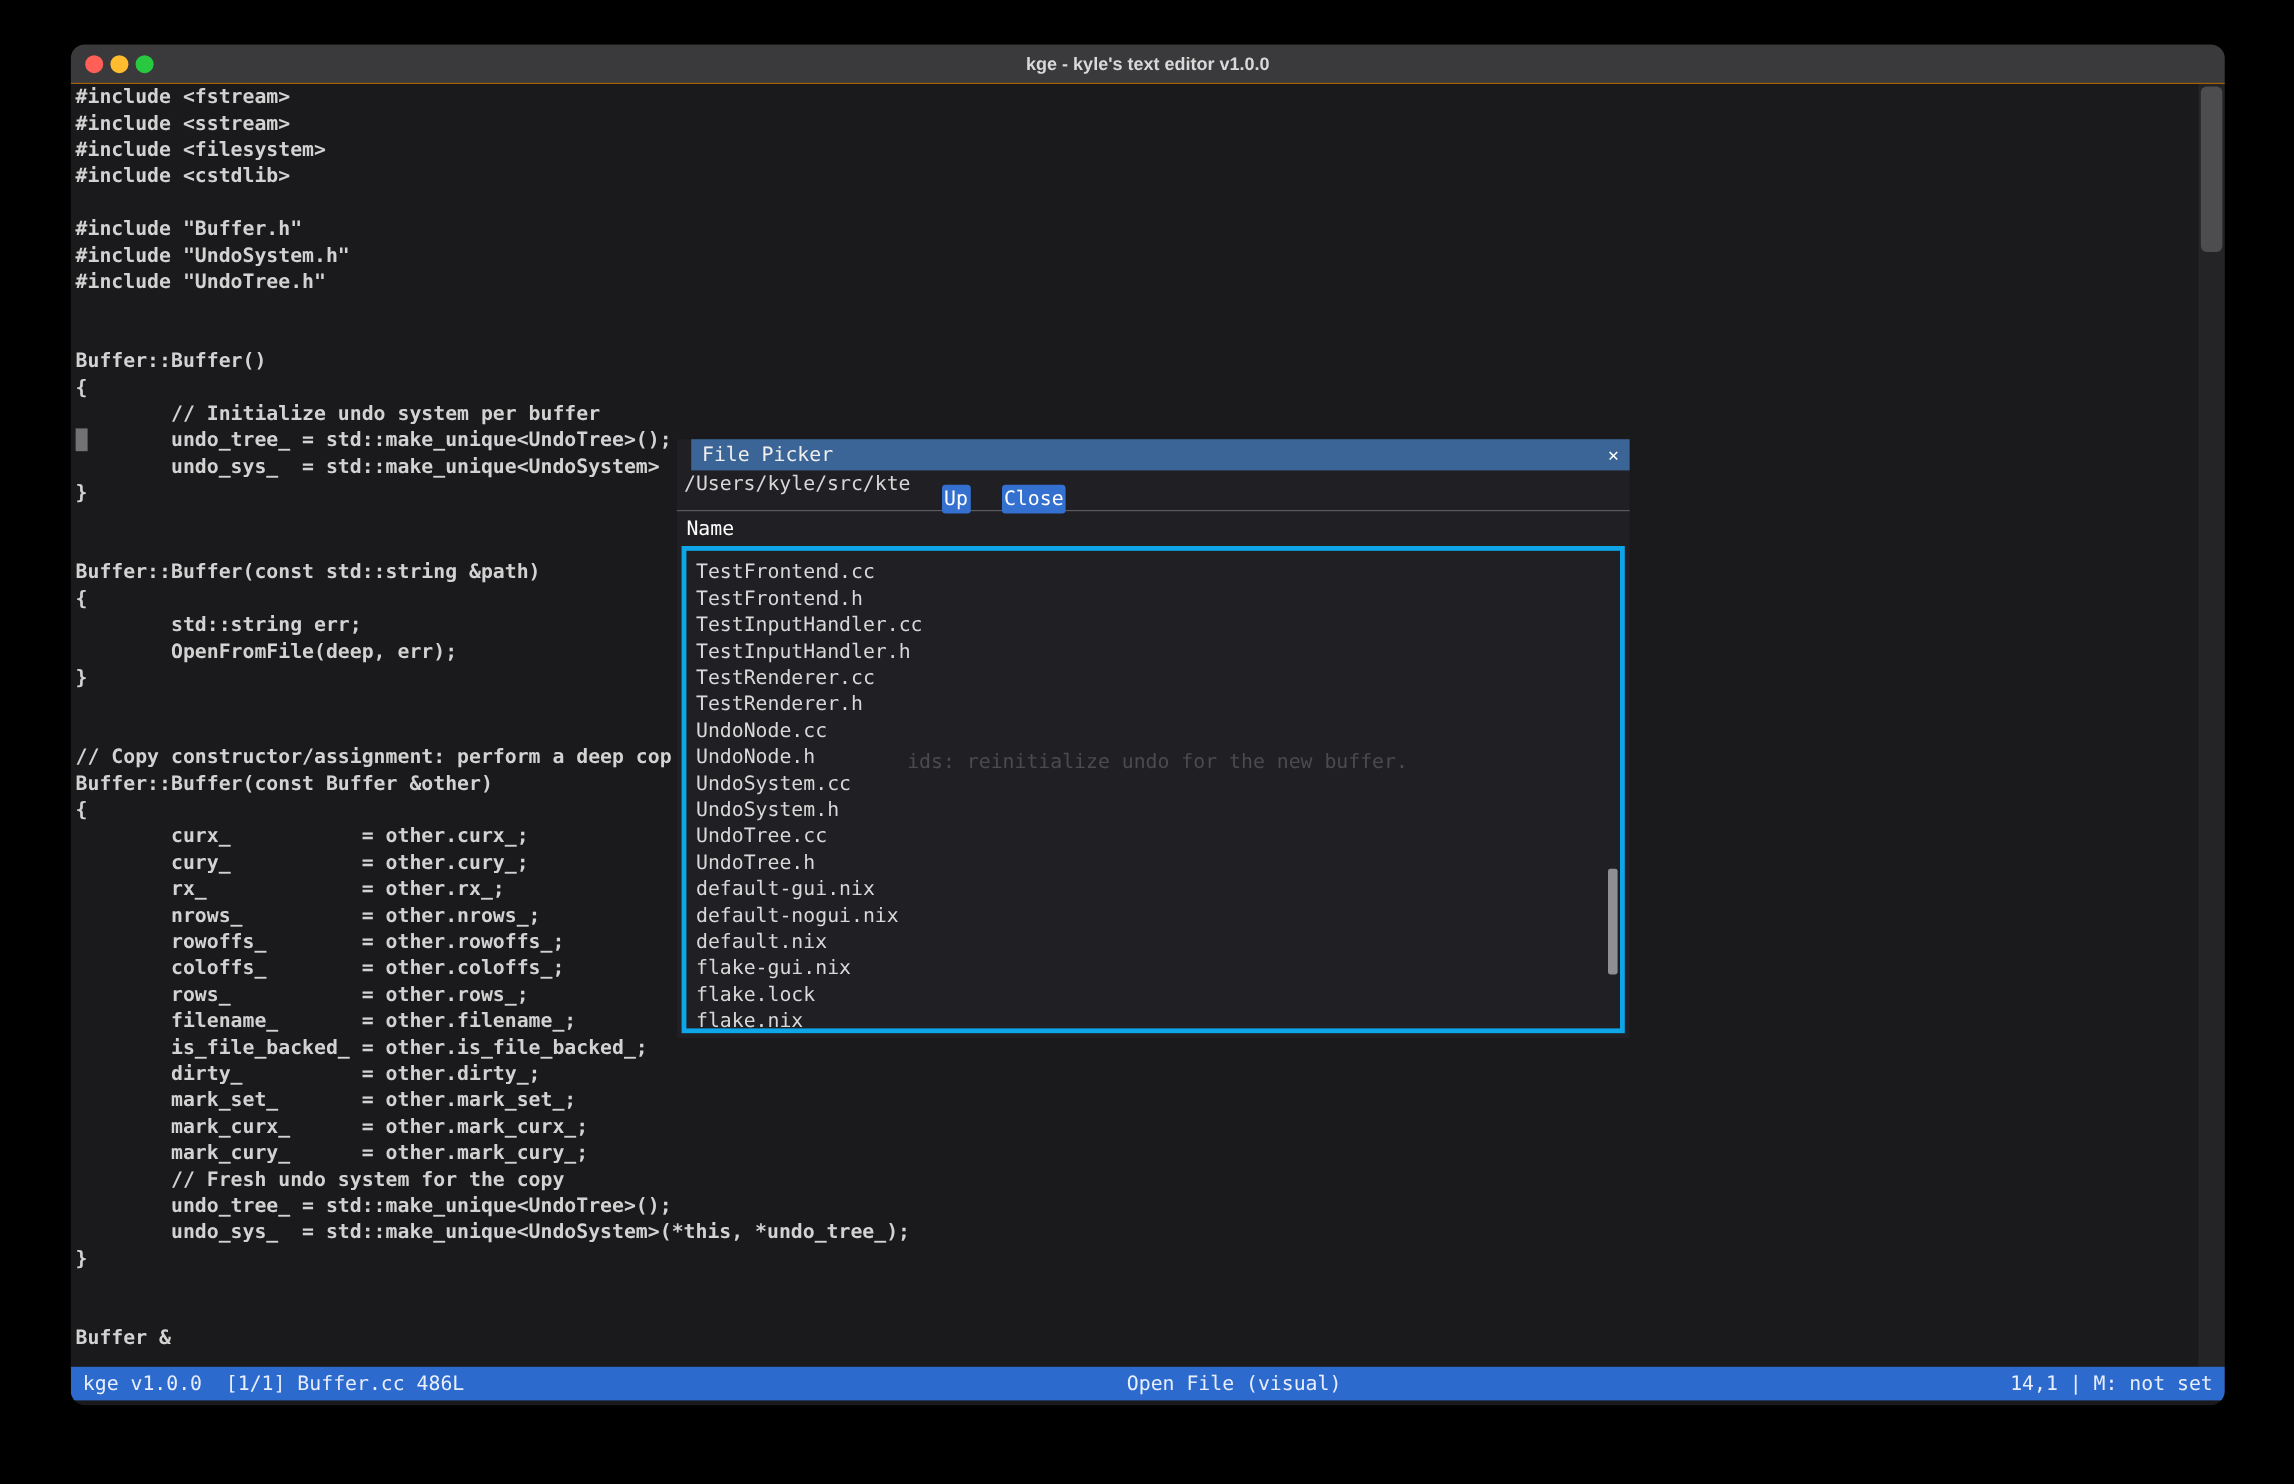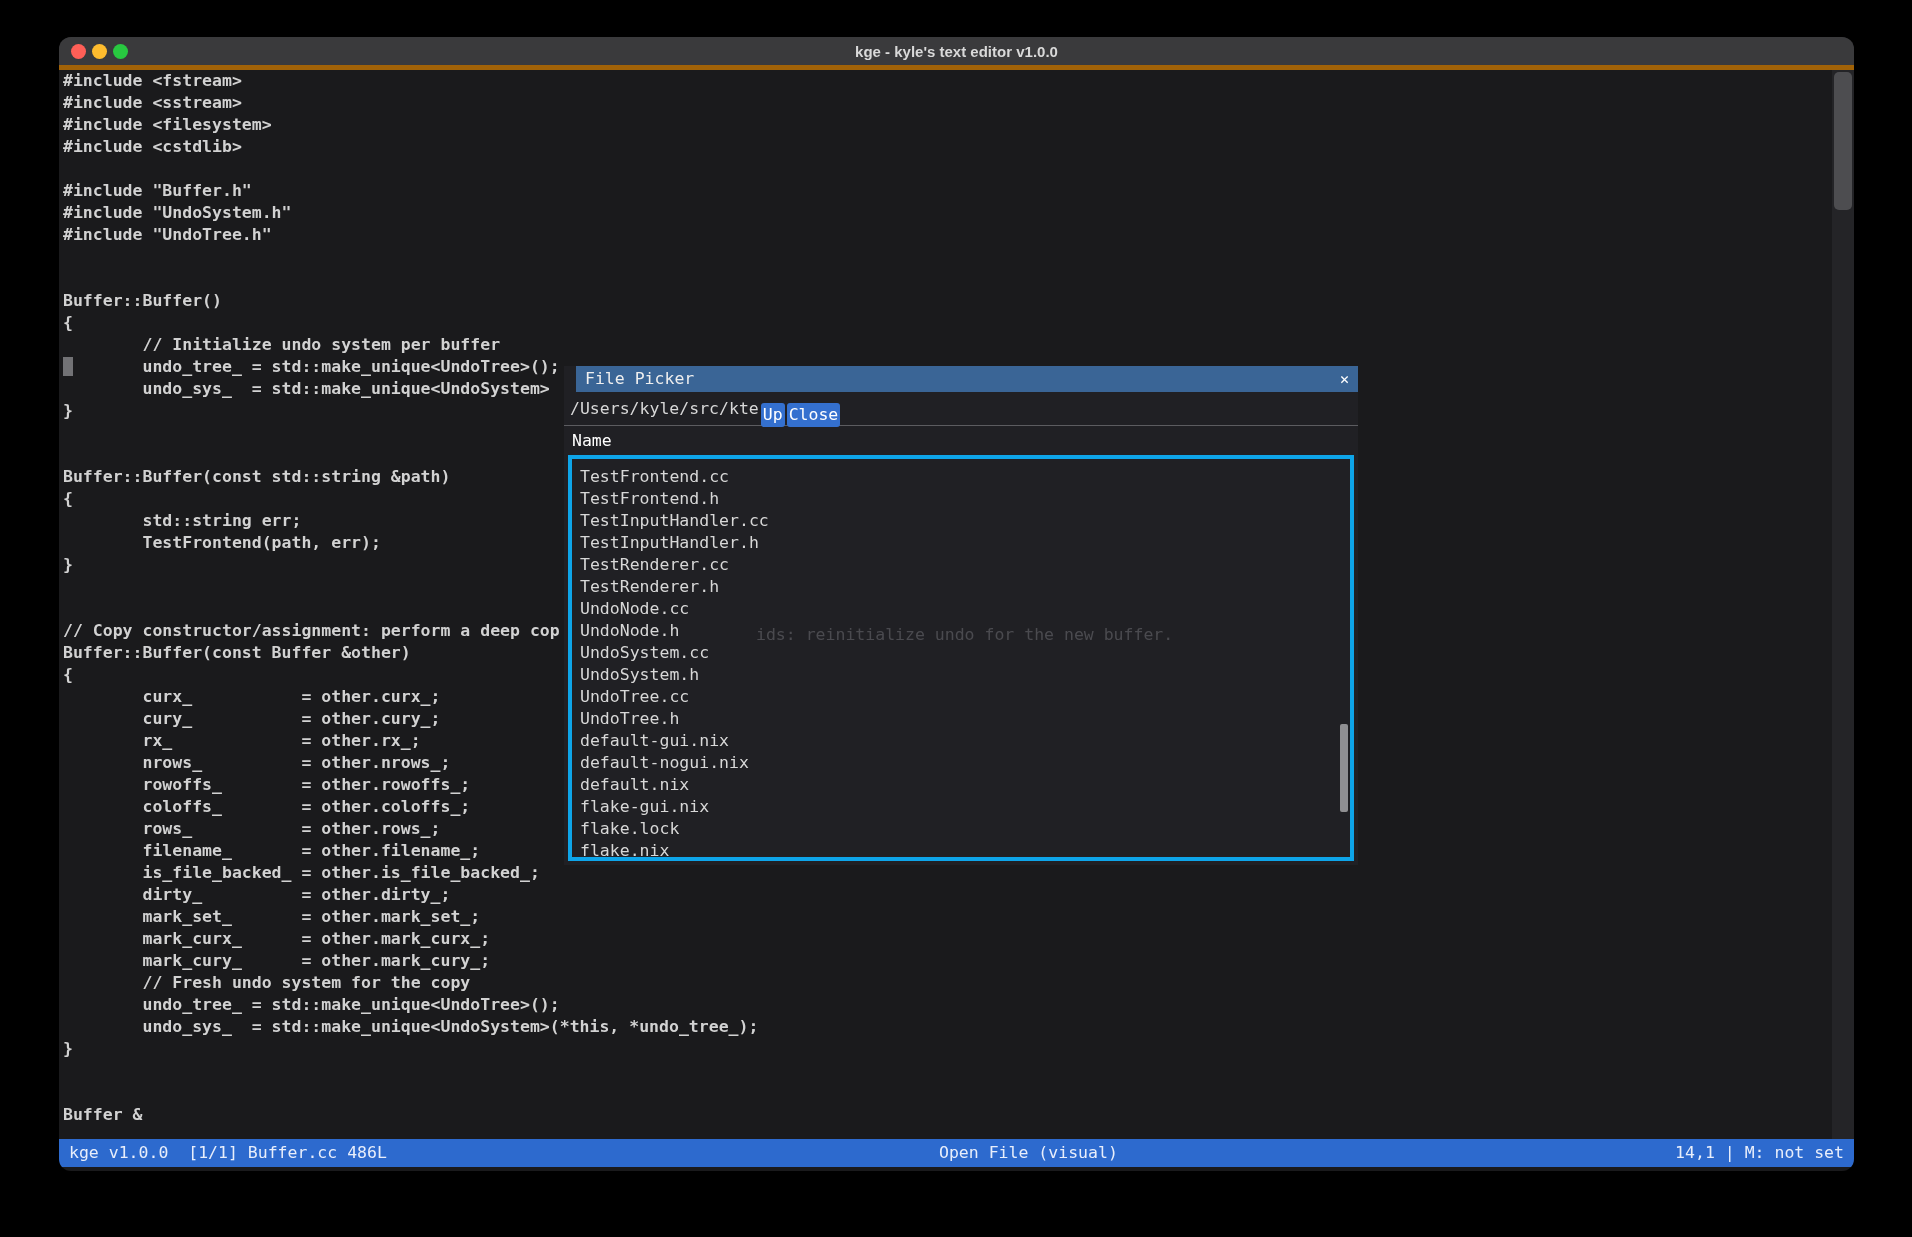--- a/index.html
+++ b/index.html
@@ -8,21 +8,21 @@
   .window {
     position:absolute; left:59px; top:37px; width:1795px; height:1134px;
     background:var(--editor-bg,#1a1a1c); border-radius:12px; overflow:hidden;
     box-shadow:0 24px 70px rgba(0,0,0,.65);
   }
 
   
   .titlebar {
     position:absolute; top:0; left:0; right:0; height:33px; background:#3a3a3c;
     display:flex; align-items:center; justify-content:center;
-    border-bottom:5px solid #a16207;
+    border-bottom:1px solid #a16207;
   }
   .traffic { position:absolute; left:12px; top:0; bottom:0; display:flex; align-items:center; gap:6px; }
   .tl { width:15px; height:15px; border-radius:50%; }
   .tl.red    { background:var(--traffic-red,#ff5f57); }
   .tl.yellow { background:var(--traffic-yellow,#febc2e); }
   .tl.green  { background:var(--traffic-green,#28c840); }
   .title-text { font:600 15px "Liberation Sans",sans-serif; color:#d9d9d9; }
 
   
   .editor {
@@ -48,21 +48,21 @@
     position:absolute; left:505px; top:329px; width:794px; height:499px;
     background:var(--dialog-bg,#202024); z-index:5;
     font:16.5px/22px "DejaVu Sans Mono",monospace; color:#d8d8d8;
   }
   .dialog-titlebar {
     height:26px; background:var(--dialog-titlebar-blue,#3a6596);
     display:flex; align-items:center; padding:0 9px; color:#efefef;margin-left:12px;
   }
   .dialog-title { flex:1; }
   .dialog-close { color:#fff; font-size:15px; cursor:pointer; line-height:1; }
-  .path-row { height:33px; display:flex; align-items:center; padding:0 6px; gap:2px; }
+  .path-row { height:33px; display:flex; align-items:flex-start; padding:0 6px; gap:26px; }
   .btn {
     background:var(--accent-blue,#3470cf); color:#fff; padding:1px 2px;
     border-radius:3px; cursor:pointer;margin-top:12px;
   }
   .separator { border-top:1px solid #5c5c60; }
   .name-header { height:29px; display:flex; align-items:center; padding:0 8px; color:#ffffff; }
   .file-list {
     position:absolute; left:4px; top:89px; width:786px; height:406px;
     border:4px solid #0ea5e9; padding-top:7px; overflow:hidden;
   }
@@ -117,21 +117,21 @@
         <div class="code-line">{</div>
         <div class="code-line">        // Initialize undo system per buffer</div>
         <div class="code-line"><span class="cursor"> </span>       undo_tree_ = std::make_unique&lt;UndoTree&gt;();</div>
         <div class="code-line">        undo_sys_  = std::make_unique&lt;UndoSystem&gt;</div>
         <div class="code-line">}</div>
         <div class="code-line"></div>
         <div class="code-line"></div>
         <div class="code-line">Buffer::Buffer(const std::string &amp;path)</div>
         <div class="code-line">{</div>
         <div class="code-line">        std::string err;</div>
-        <div class="code-line">        TestFrontend(path, err);</div>
+        <div class="code-line">        OpenFromFile(deep, err);</div>
         <div class="code-line">}</div>
         <div class="code-line"></div>
         <div class="code-line"></div>
         <div class="code-line">// Copy constructor/assignment: perform a deep cop</div>
         <div class="code-line">Buffer::Buffer(const Buffer &amp;other)</div>
         <div class="code-line">{</div>
         <div class="code-line">        curx_           = other.curx_;</div>
         <div class="code-line">        cury_           = other.cury_;</div>
         <div class="code-line">        rx_             = other.rx_;</div>
         <div class="code-line">        nrows_          = other.nrows_;</div>

